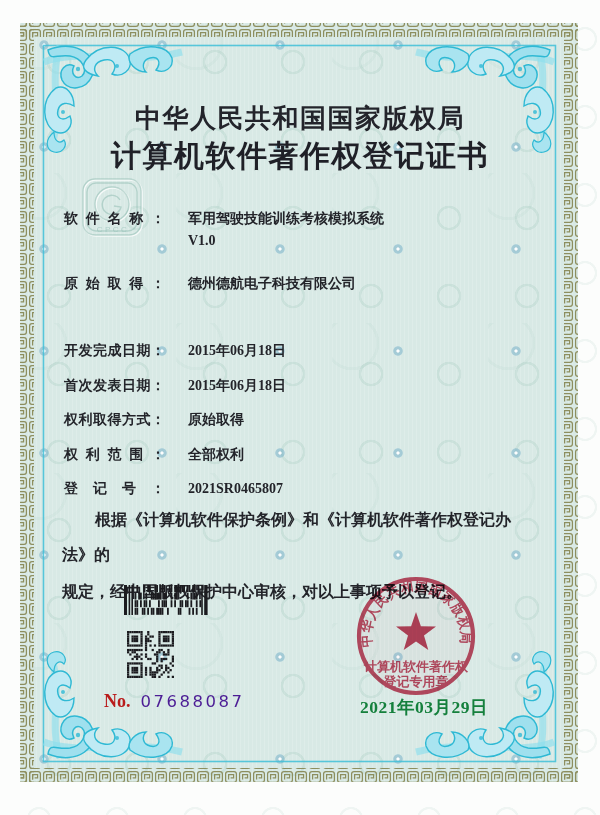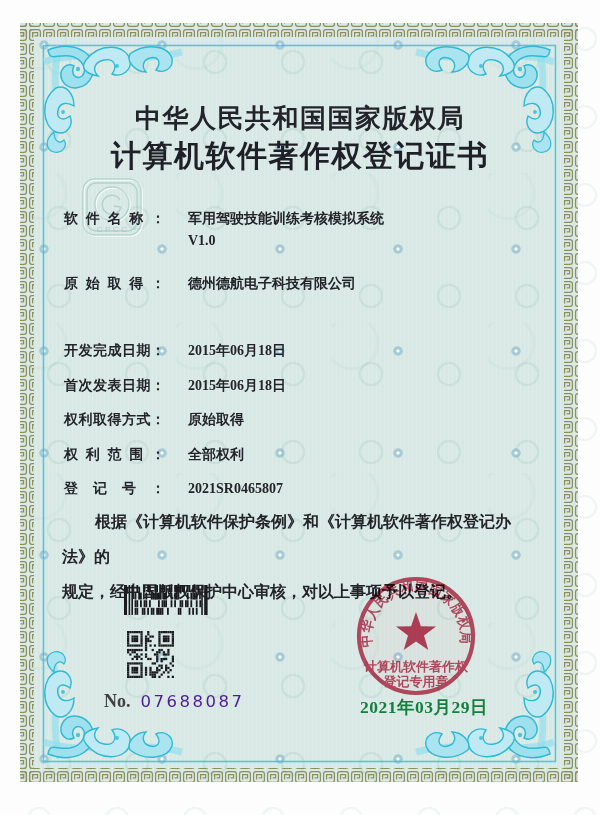--- a/index.html
+++ b/index.html
@@ -39,24 +39,24 @@
   .certno{position:absolute;left:367px;top:181px;font-size:13px;font-weight:700;color:#26262d;}
   .certno .v{margin-left:9px;}
 
   .frow{position:absolute;left:64px;width:470px;color:#23242a;font-weight:700;font-size:14px;line-height:22px;}
   .f-label{display:inline-block;width:101px;text-align:justify;text-align-last:justify;vertical-align:top;}
   .f-value{position:absolute;left:124px;top:0;white-space:nowrap;}
   .f-value2{position:absolute;left:124px;top:22px;text-align:center;}
 
   .statement{position:absolute;left:62px;top:504px;width:462px;color:#23242a;
     font-weight:700;font-size:16px;line-height:35px;}
-  .statement .l1{text-indent:33px;}
+  .statement .l1{text-indent:33px;font-family:Liberation Mono, monospace;}
 
   .serial{position:absolute;left:104px;top:691px;font-size:18px;}
-  .serial .pfx{color:#404040;font-weight:600;}
+  .serial .pfx{color:#b91c1c;font-weight:600;}
   .serial .num{margin-left:10px;font-family:"DejaVu Sans","Liberation Sans",sans-serif;
     font-size:16.5px;font-weight:500;letter-spacing:2.5px;color:#4c1d95;}
 
   .issue-date{position:absolute;left:360px;top:695px;font-size:17.5px;font-weight:700;
     letter-spacing:0.5px;color:#15803d;}
 
   .seal-wrap{position:absolute;left:352px;top:574px;width:128px;height:128px;mix-blend-mode:multiply;opacity:0.93;}
   .emboss{position:absolute;left:80px;top:176px;width:66px;height:66px;opacity:0.85;}
   .bc{position:absolute;left:124px;top:585px;width:84px;height:30px;}
   .qr{position:absolute;left:127px;top:631px;width:47px;height:47px;}

